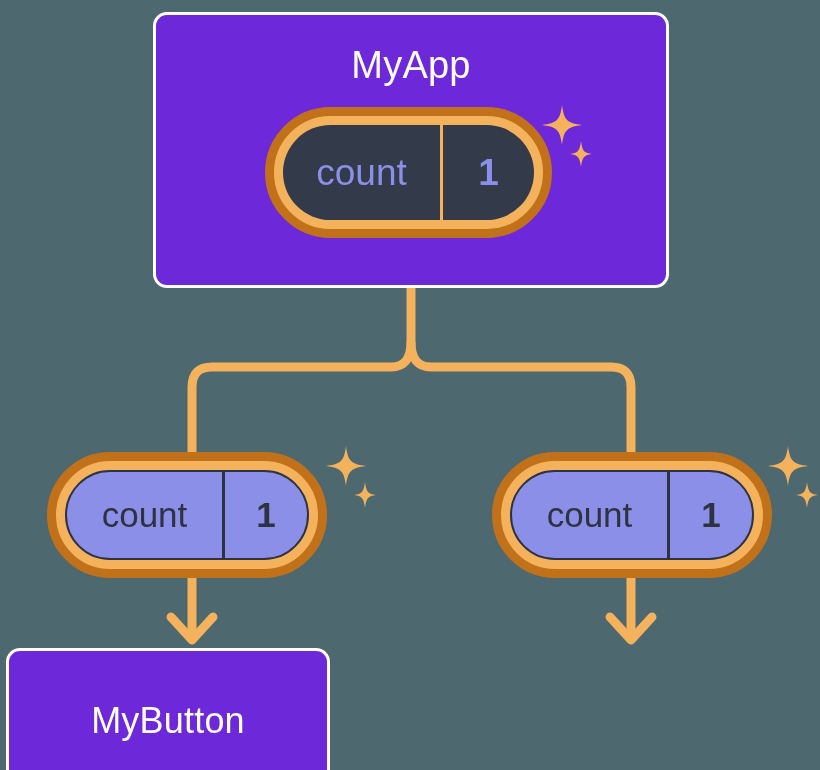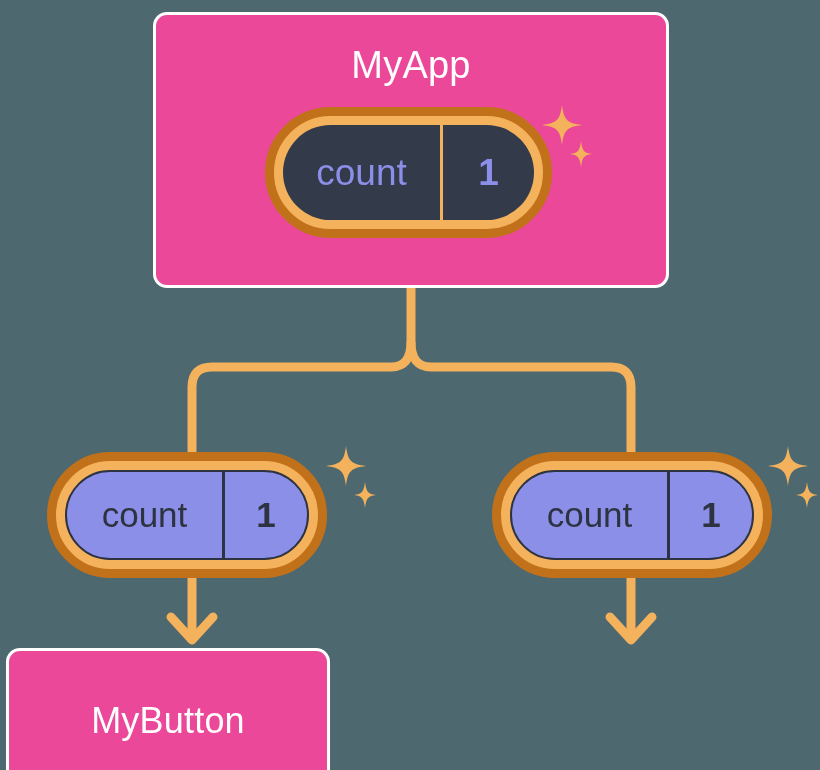--- a/index.html
+++ b/index.html
@@ -26,21 +26,21 @@
     top: 0;
     width: 820px;
     height: 770px;
     pointer-events: none;
     z-index: 1;
   }
 
   
   .comp-box {
     position: absolute;
-    background: #ec4899;
+    background: #6d28d9;
     border: 3px solid #ffffff;
     border-radius: 14px;
     box-sizing: border-box;
     z-index: 3;
   }
   .comp-title {
     color: #ffffff;
     font-size: 38px;
     font-weight: 400;
     letter-spacing: 0.2px;

